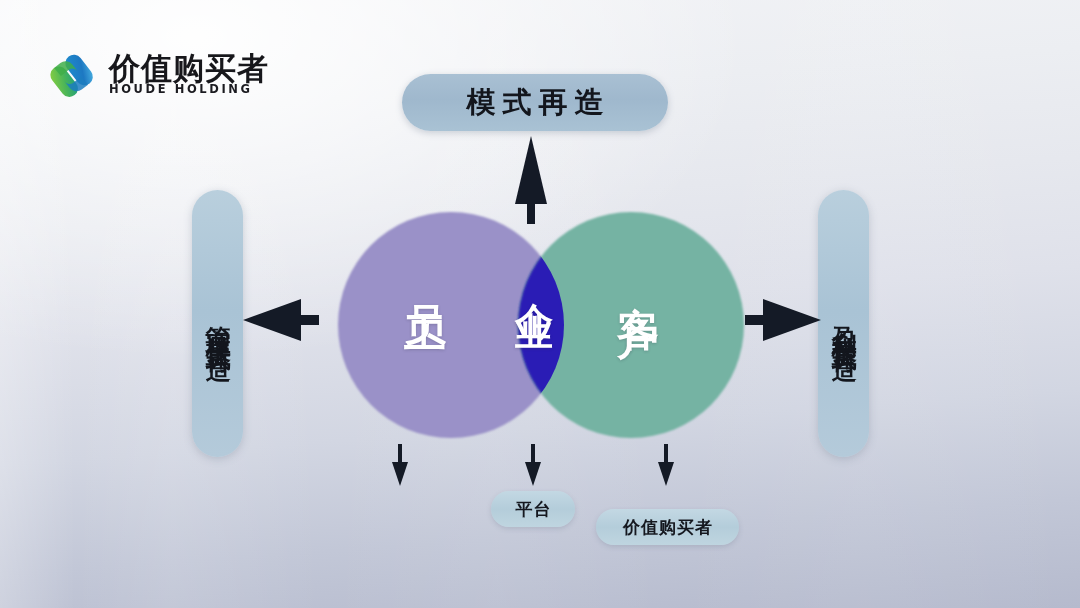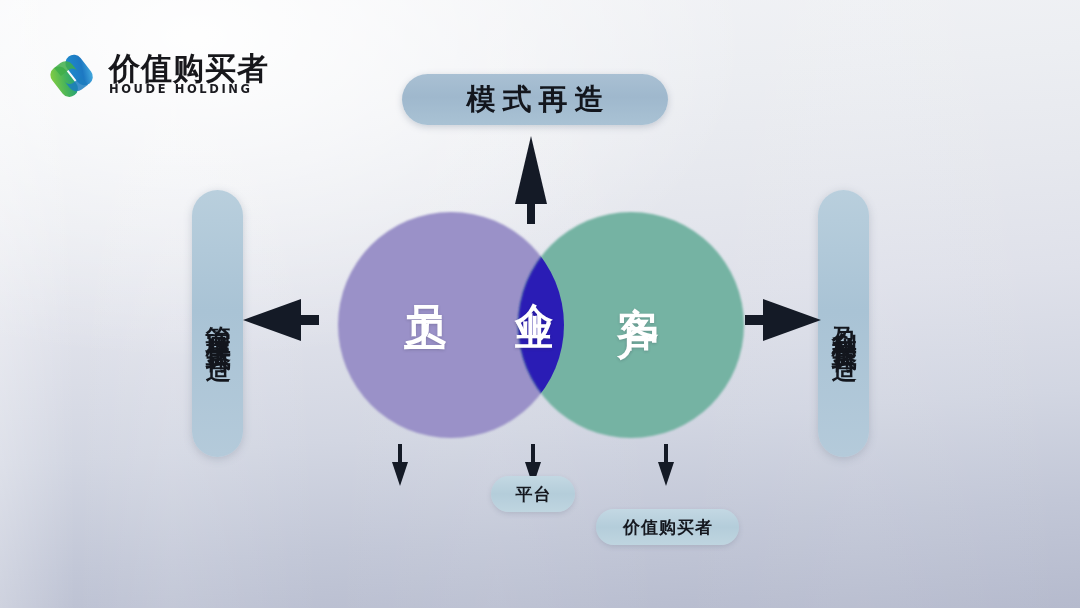--- a/index.html
+++ b/index.html
@@ -81,21 +81,21 @@
     border-radius: 30px;
     background: linear-gradient(180deg, #a9c0d3 0%, #9fb8cd 45%, #a9c2d4 100%);
     box-shadow: 0 2px 7px rgba(90,105,125,0.28);
     color: #13161d;
     font-weight: 700;
   }
   #banner-top {
     left: 402px;
     top: 74px;
     width: 266px;
-    height: 51px;
+    height: 57px;
     font-size: 29px;
     letter-spacing: 7px;
     text-indent: 7px;
   }
 
   .pill-v {
     position: absolute;
     width: 51px;
     border-radius: 26px;
     background: linear-gradient(180deg, #b9cfdd 0%, #a9c3d5 45%, #b4cada 100%);
@@ -125,21 +125,21 @@
     box-shadow: 0 2px 5px rgba(95,110,130,0.22);
     color: #15181f;
     font-weight: 700;
     font-size: 17px;
     letter-spacing: 1px;
     text-indent: 1px;
     padding: 0 15px;
     box-sizing: border-box;
   }
   #pill-creator { left: 331px; top: 489px; width: 140px; }
-  #pill-platform{ left: 491px; top: 476px; width: 84px; }
+  #pill-platform{ left: 491px; top: 491px; width: 84px; }
   #pill-buyer   { left: 596px; top: 489px; width: 143px; margin-top: 20px; }
 
   
   #venn { position: absolute; left: 338px; top: 212px; width: 406px; height: 226px; }
   #venn svg { display: block; width: 100%; height: 100%; overflow: visible; }
 
   .venn-label {
     position: absolute;
     color: #ffffff;
     font-weight: 700;

